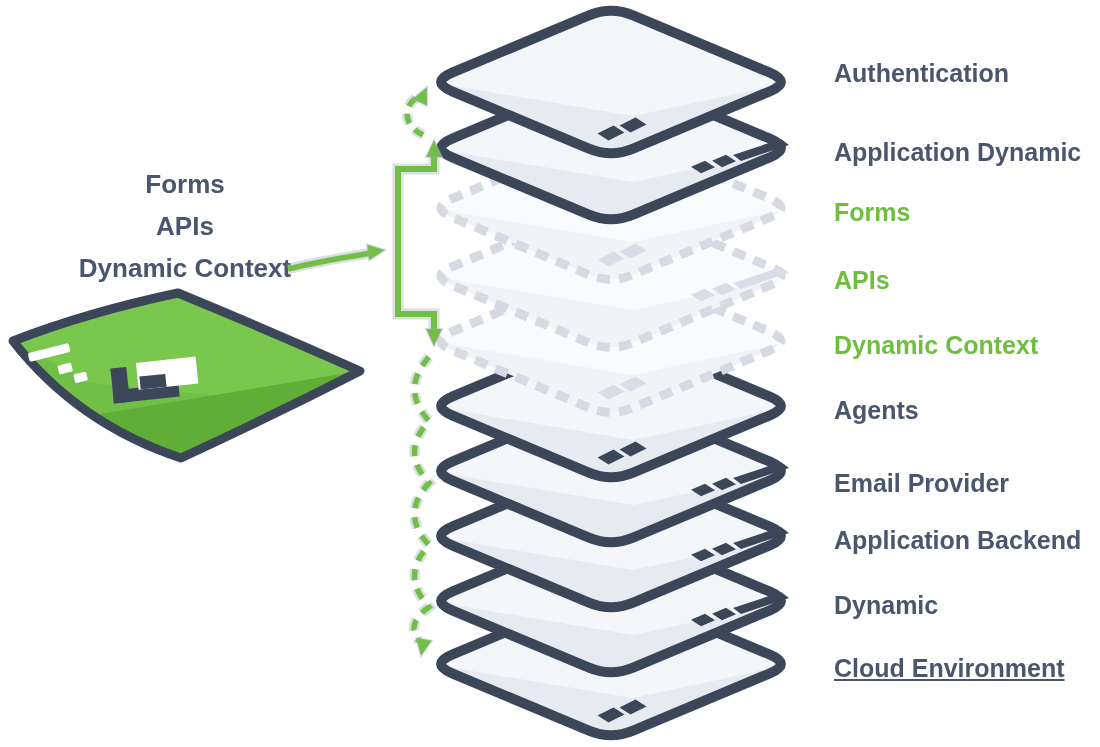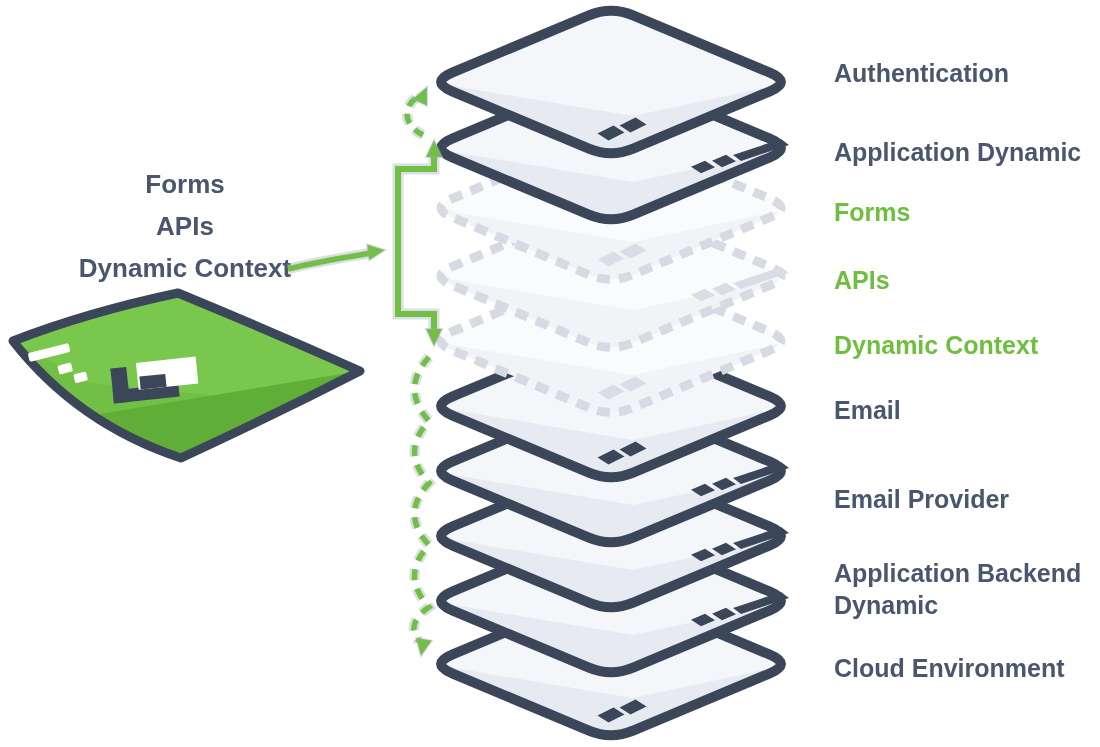--- a/index.html
+++ b/index.html
@@ -153,19 +153,19 @@
         </g>
       </g>
     </svg>
 
   <div id="labels">
       <div class="stack-label" style="top: 57px;">Authentication</div>
       <div class="stack-label" style="top: 136px;">Application Dynamic</div>
       <div class="stack-label hl" style="top: 196px;">Forms</div>
       <div class="stack-label hl" style="top: 264px;">APIs</div>
       <div class="stack-label hl" style="top: 329px;">Dynamic Context</div>
-      <div class="stack-label" style="top: 394px;">Email</div>
-      <div class="stack-label" style="top: 483px;">Email Provider</div>
-      <div class="stack-label" style="top: 524px; margin-top: 33px;">Application Backend</div>
+      <div class="stack-label" style="top: 394px;">Agents</div>
+      <div class="stack-label" style="top: 467px;">Email Provider</div>
+      <div class="stack-label" style="top: 524px;">Application Backend</div>
       <div class="stack-label" style="top: 589px;">Dynamic</div>
-      <div class="stack-label" style="top: 652px;">Cloud Environment</div>
+      <div class="stack-label" style="top: 652px; text-decoration: underline;">Cloud Environment</div>
     </div>
 </div>
 
 </body></html>

